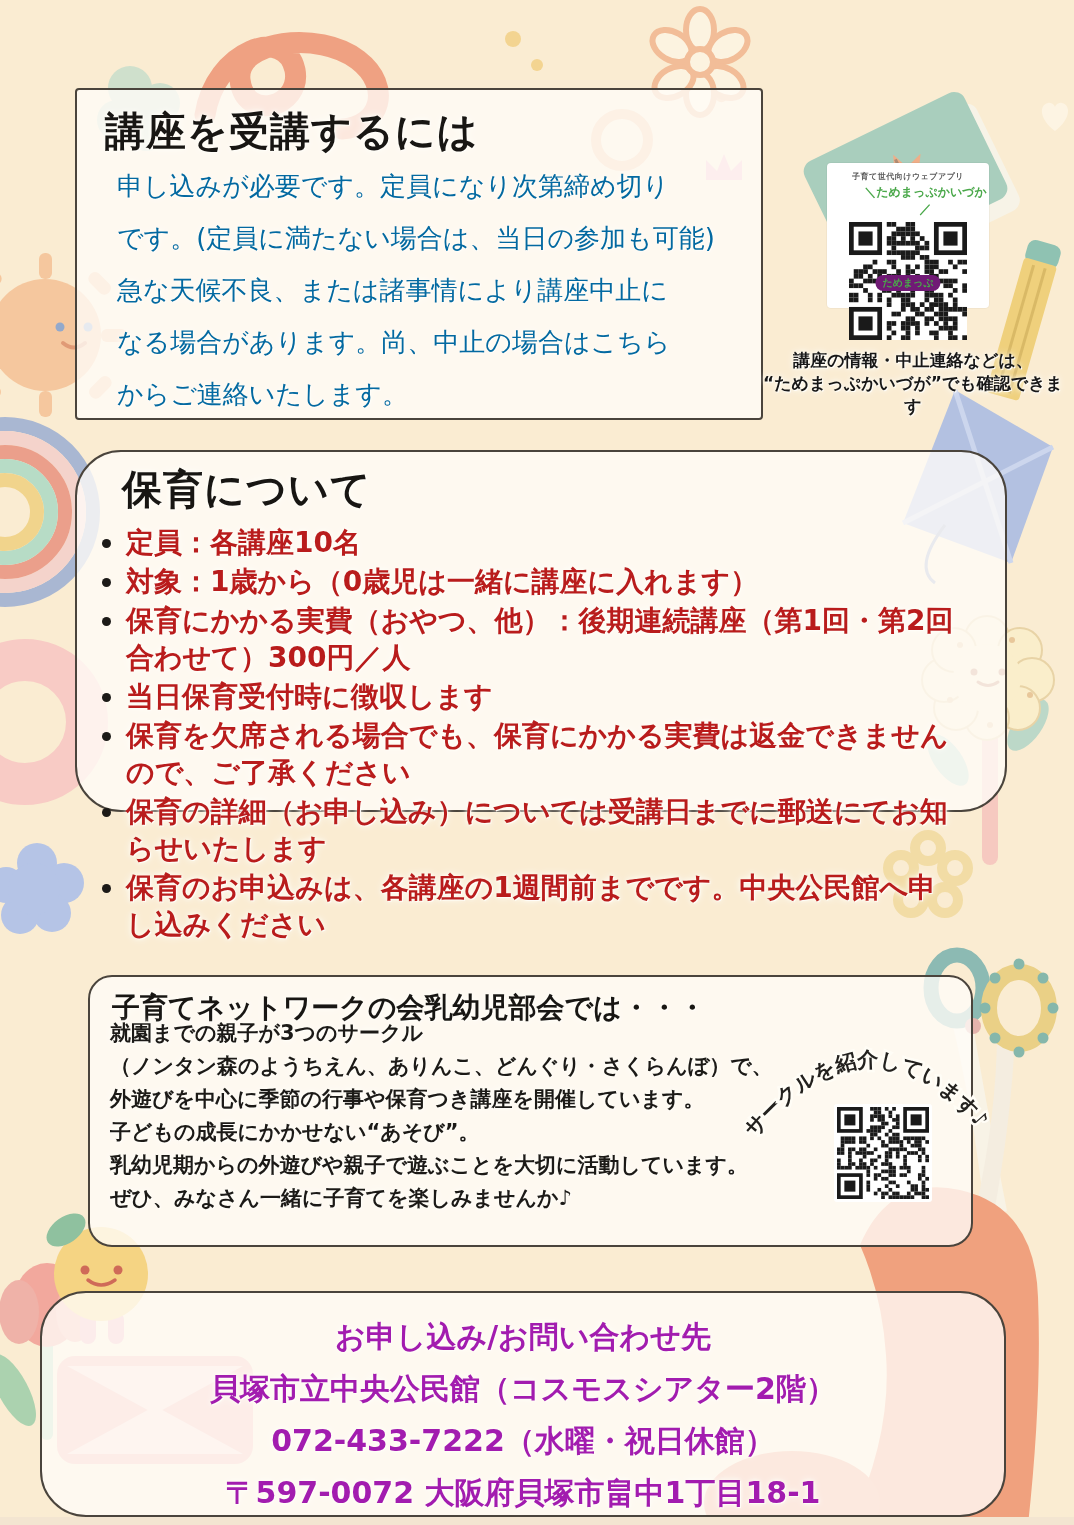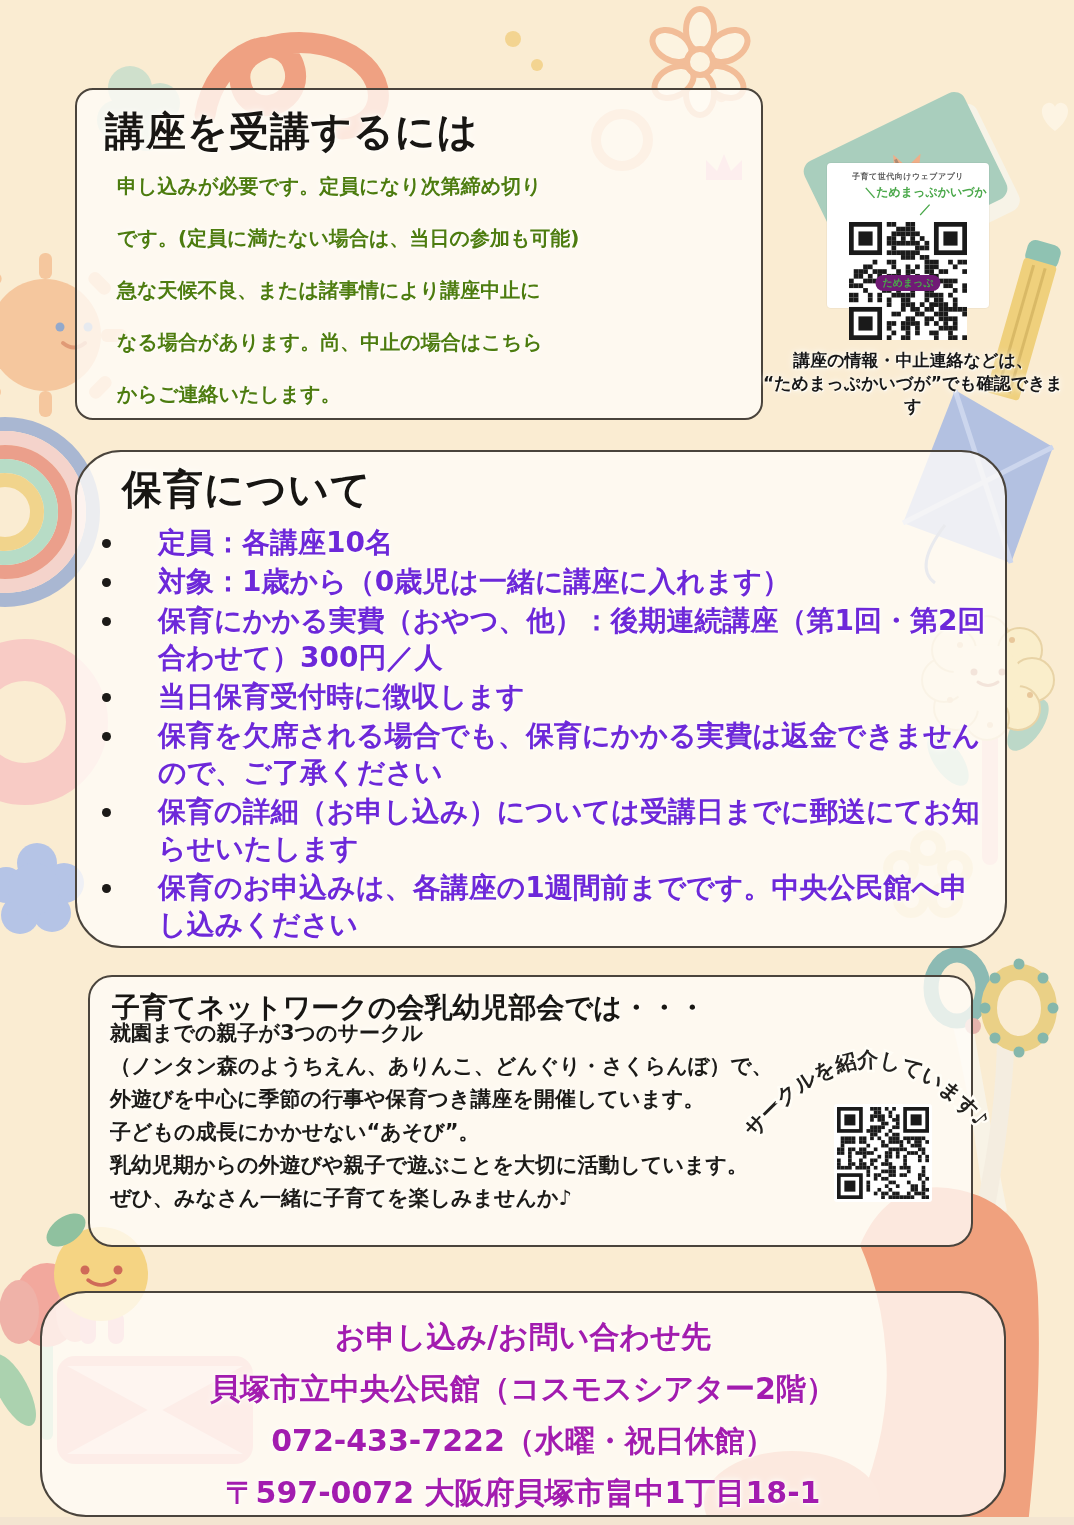--- a/index.html
+++ b/index.html
@@ -3,27 +3,27 @@
 <meta charset="utf-8">
 <style>
   html,body{margin:0;padding:0;}
   body{font-family:"DejaVu Sans","Liberation Sans",sans-serif;}
   #page{position:relative;width:1074px;height:1525px;background:#faecd2;overflow:hidden;}
   .layer{position:absolute;left:0;top:0;width:100%;height:100%;}
   .deco{position:absolute;}
   
   .panel{position:absolute;background:rgba(255,253,249,0.78);border:2px solid #4a443c;z-index:2;box-sizing:border-box;}
   .halo{text-shadow:0 0 4px #fffdf8,0 0 8px #fffdf8,1px 1px 0 #fffdf8;}
-  #panel1{left:75px;top:88px;width:688px;height:332px;border-radius:18px;}
+  #panel1{left:75px;top:88px;width:688px;height:332px;border-radius:4px;}
   #panel1 .p-title{position:absolute;left:28px;top:14px;font-size:40px;font-weight:700;color:#181613;letter-spacing:1px;}
-  #panel1 .p-body{position:absolute;left:40px;top:70px;font-size:20px;font-weight:700;color:#4d7c0f;line-height:52px;white-space:nowrap;}
-  #panel2{left:75px;top:450px;width:932px;height:498px;border-radius:46px;}
+  #panel1 .p-body{position:absolute;left:40px;top:70px;font-size:26px;font-weight:400;color:#0369a1;line-height:52px;white-space:nowrap;}
+  #panel2{left:75px;top:450px;width:932px;height:362px;border-radius:46px;}
   #panel2 .p-title{position:absolute;left:45px;top:10px;font-size:40px;font-weight:700;color:#181613;letter-spacing:1px;}
   .bullets{position:absolute;left:25px;top:72px;display:flex;flex-direction:column;gap:2px;}
-  .bullet{display:grid;grid-template-columns:24px 835px;font-size:28px;font-weight:700;color:#6d28d9;line-height:37px;gap:32px;}
+  .bullet{display:grid;grid-template-columns:24px 835px;font-size:28px;font-weight:700;color:#b91c1c;line-height:37px;}
   .bullet .dot{width:9px;height:9px;border-radius:50%;background:#1c1a17;margin-top:15px;justify-self:start;}
   #panel3{left:88px;top:975px;width:885px;height:272px;border-radius:24px;}
   #panel3 .p-title{position:absolute;left:22px;top:12px;font-size:28px;font-weight:700;color:#181613;}
   #panel3 .p-body{position:absolute;left:20px;top:40px;font-size:21px;font-weight:700;color:#1c1a17;line-height:33px;white-space:nowrap;}
   #panel4{left:40px;top:1291px;width:966px;height:226px;border-radius:46px;text-align:center;}
   #panel4 .p-body{padding-top:18px;font-size:30px;font-weight:700;color:#a21caf;line-height:52px;}
   
   #qr1-card{position:absolute;left:827px;top:163px;width:162px;height:145px;background:#ffffff;border-radius:4px;z-index:3;text-align:center;box-shadow:0 0 0 1px rgba(0,0,0,0.03);}
   #qr1-card .qr-header{font-size:8px;color:#5a5a5a;font-weight:700;margin-top:8px;letter-spacing:0.5px;}
   #qr1-card .qr-appname{font-size:12px;color:#4aa84a;font-weight:700;margin-top:2px;margin-left:35px;}

